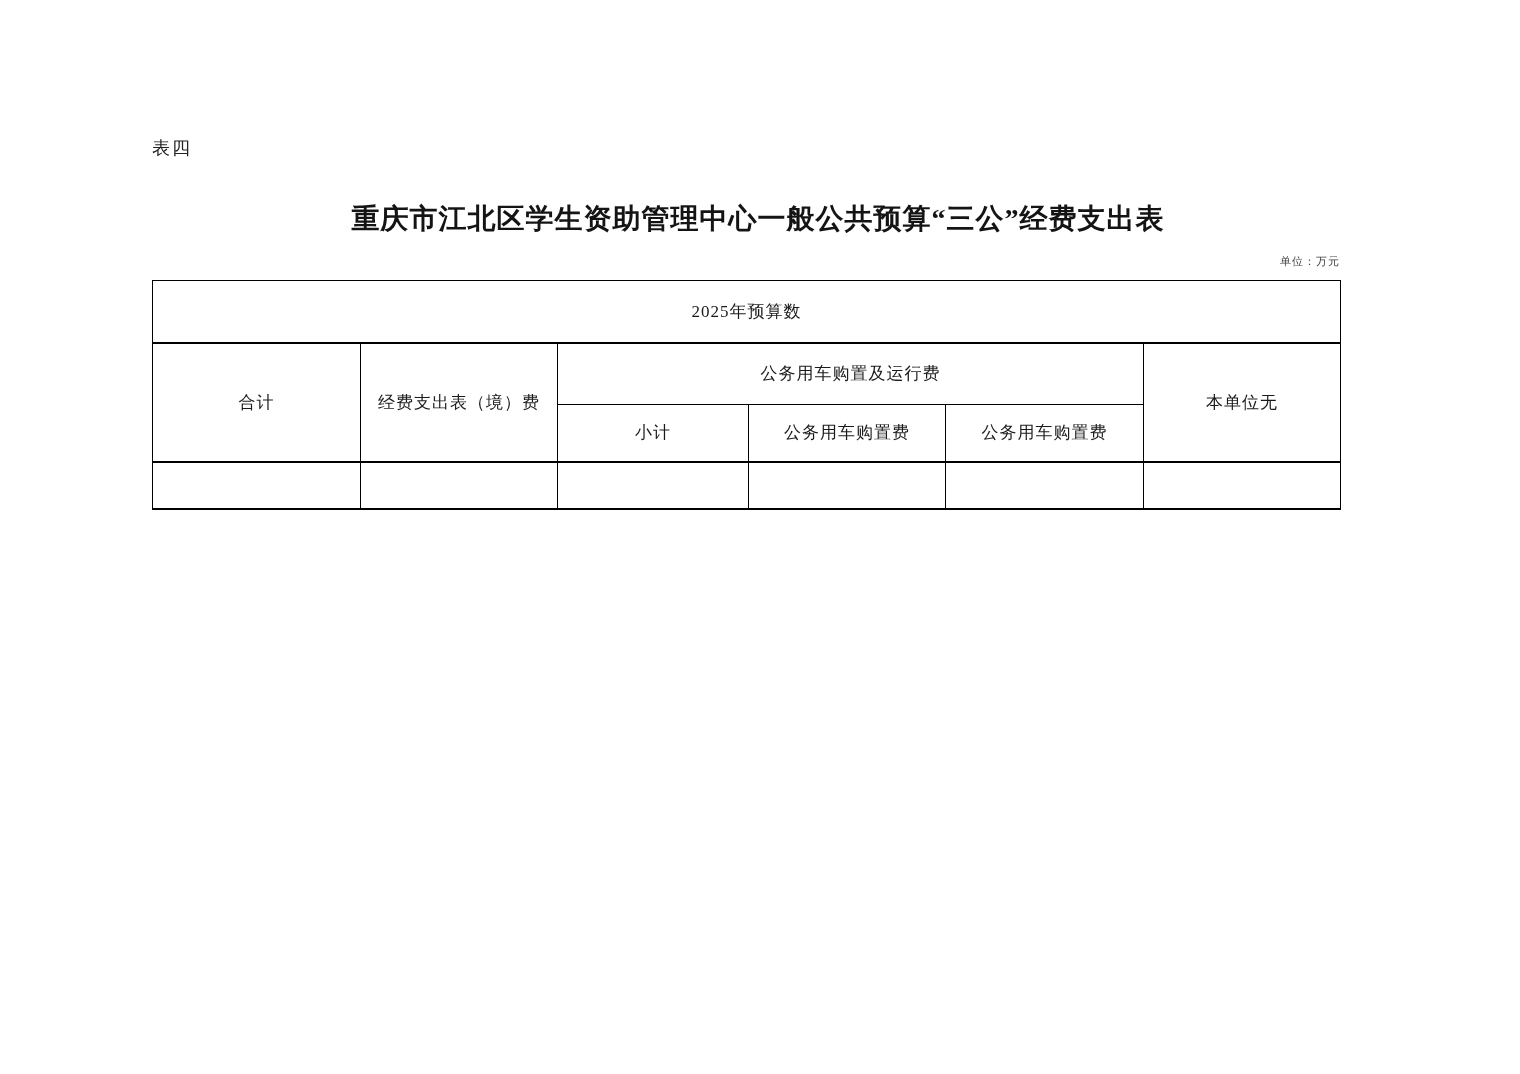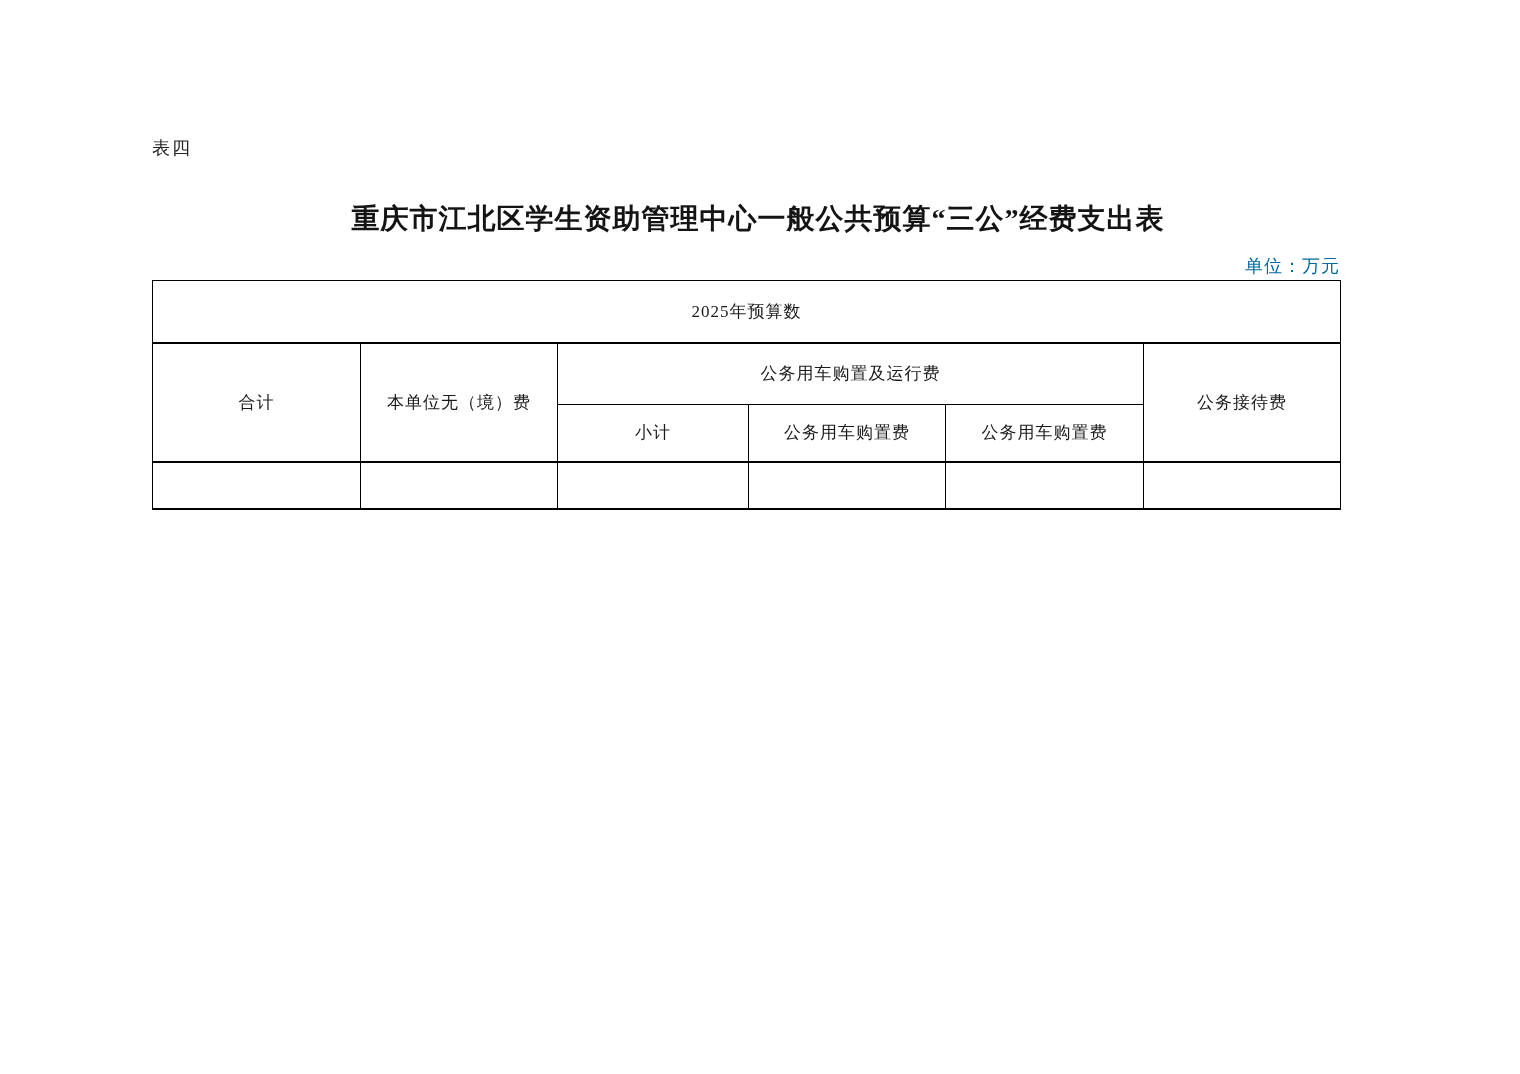--- a/index.html
+++ b/index.html
@@ -36,23 +36,23 @@
     letter-spacing: 1px;
     color: #141414;
     white-space: nowrap;
   }
   .unit-label {
     position: absolute;
     left: 152px;
     top: 254px;
     width: 1188px;
     text-align: right;
-    font-size: 18px;
+    font-size: 11px;
     letter-spacing: 1px;
-    color: #0369a1;
+    color: #404040;
   }
   table.budget-table {
     position: absolute;
     left: 152px;
     top: 280px;
     width: 1188px;
     border-collapse: collapse;
     table-layout: fixed;
     font-size: 17px;
     color: #1a1a1a;
@@ -98,23 +98,23 @@
       <col style="width:197px">
       <col style="width:198px">
       <col style="width:197px">
     </colgroup>
     <tbody>
       <tr class="year-row">
         <td colspan="6" class="thick-bottom">2025年预算数</td>
       </tr>
       <tr class="header-upper">
         <td rowspan="2" class="thick-bottom">合计</td>
-        <td rowspan="2" class="thick-bottom">本单位无（境）费</td>
+        <td rowspan="2" class="thick-bottom">经费支出表（境）费</td>
         <td colspan="3">公务用车购置及运行费</td>
-        <td rowspan="2" class="thick-bottom">公务接待费</td>
+        <td rowspan="2" class="thick-bottom">本单位无</td>
       </tr>
       <tr class="header-lower">
         <td class="thick-bottom">小计</td>
         <td class="thick-bottom">公务用车购置费</td>
         <td class="thick-bottom">公务用车购置费</td>
       </tr>
       <tr class="data-row">
         <td class="thick-bottom"></td>
         <td class="thick-bottom"></td>
         <td class="thick-bottom"></td>

